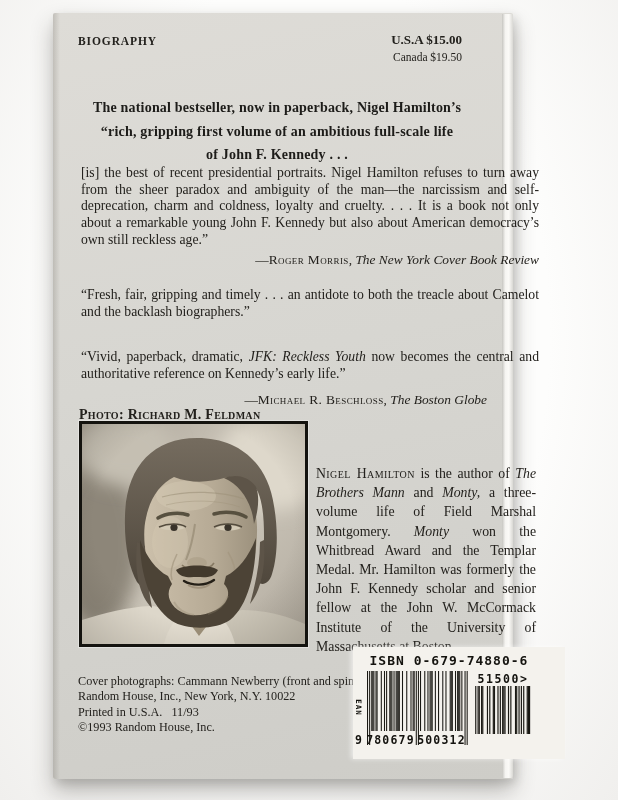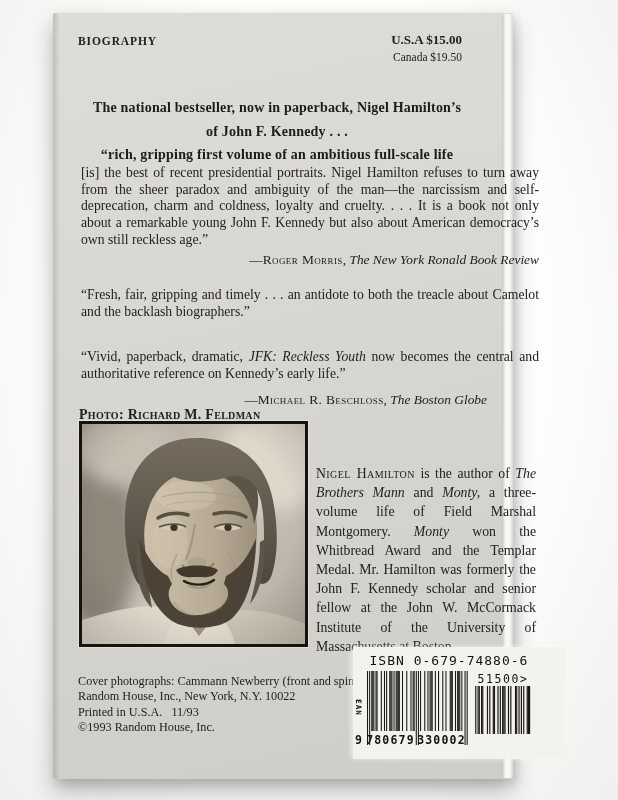--- a/index.html
+++ b/index.html
@@ -38,55 +38,55 @@
     font-variant:small-caps;letter-spacing:.3px;}
   .photo-frame{position:absolute;left:26px;top:408px;width:223px;height:220px;
     border:3px solid #14130f;background:#c7c1b5;box-shadow:0 0 0 1px rgba(255,255,255,.35);}
   .photo-frame svg{display:block;width:223px;height:220px;}
   .bio{position:absolute;left:263px;top:451px;width:220px;font-size:13.8px;line-height:19.2px;text-align:justify;}
   .credits{position:absolute;left:25px;top:661px;font-size:12.2px;line-height:15.3px;}
   .barcode-panel{position:absolute;left:300px;top:634px;width:212px;height:112px;
     background:#f4f2ed;box-shadow:-2px 0 5px rgba(255,255,255,.6);}
   .mono{font-family:"DejaVu Sans Mono","Liberation Mono",monospace;color:#14130f;}
   .isbn{position:absolute;left:12px;top:6px;width:168px;text-align:center;
-    font-size:13px;letter-spacing:1px;font-weight:normal;}
+    font-size:13px;letter-spacing:1px;font-weight:bold;}
   .ean-label{position:absolute;left:-3px;top:56px;transform:rotate(90deg);
     font-size:7.5px;font-weight:bold;letter-spacing:1px;}
   .main-bars{position:absolute;left:14px;top:24px;}
   .main-digits{position:absolute;left:2px;top:86px;width:112px;display:flex;
     font-size:11.5px;letter-spacing:1.2px;font-weight:bold;}
   .main-digits .d9{width:10px;}
   .main-digits .dg{flex:1;text-align:center;}
   .supp-text{position:absolute;left:119px;top:25px;width:62px;text-align:center;
-    font-size:11.5px;letter-spacing:1.6px;font-weight:normal;}
+    font-size:11.5px;letter-spacing:1.6px;font-weight:bold;}
   .supp-bars{position:absolute;left:121px;top:39px;}
 </style>
 </head>
 <body>
 
 <div class="book">
   <div class="spine-shadow"></div>
   <div class="page-edge"></div>
 
   <div class="category">BIOGRAPHY</div>
 
   <div class="prices">
     <span class="price-us">U.S.A $15.00</span>
     <span class="price-ca">Canada $19.50</span>
   </div>
 
   <div class="headline">
     <div>The national bestseller, now in paperback, Nigel Hamilton’s</div>
+    <div>“rich, gripping first volume of an ambitious full-scale life</div>
     <div>of John F. Kennedy . . .</div>
-    <div>“rich, gripping first volume of an ambitious full-scale life</div>
   </div>
 
   <div class="quote q1">
     <div><span>[is] the best of recent presidential portraits. Nigel Hamilton refuses to turn away from the sheer paradox and ambiguity of the man—the narcissism and self-deprecation, charm and coldness, loyalty and cruelty. . . . It is a book not only about a remarkable young John F. Kennedy but also about American democracy’s own still reckless age.”</span></div>
-    <div class="attr"><span>—</span><span class="rt-sc">Roger Morris</span><span>, </span><span class="rt-i">The New York Ronald Book Review</span></div>
+    <div class="attr"><span>—</span><span class="rt-sc">Roger Morris</span><span>, </span><span class="rt-i">The New York Cover Book Review</span></div>
   </div>
 
   <div class="quote q2">
     <div><span>“Fresh, fair, gripping and timely . . . an antidote to both the treacle about Camelot and the backlash biographers.”</span></div>
   </div>
 
   <div class="quote q3">
     <div><span>“Vivid, paperback, dramatic, </span><span class="rt-i">JFK: Reckless Youth</span><span> now becomes the central and authoritative reference on Kennedy’s early life.”</span></div>
     <div class="attr attr3"><span>—</span><span class="rt-sc">Michael R. Beschloss</span><span>, </span><span class="rt-i">The Boston Globe</span></div>
   </div>
@@ -213,21 +213,21 @@
         <rect x="90.10" y="0" width="1.06" height="60" fill="#191813"></rect>
         <rect x="91.16" y="0" width="1.06" height="60" fill="#191813"></rect>
         <rect x="92.22" y="0" width="1.06" height="60" fill="#191813"></rect>
         <rect x="94.34" y="0" width="1.06" height="60" fill="#191813"></rect>
         <rect x="97.52" y="0" width="1.06" height="74" fill="#191813"></rect>
         <rect x="99.64" y="0" width="1.06" height="74" fill="#191813"></rect>
       </svg>
     <div class="main-digits mono">
       <span class="d9">9</span>
       <span class="dg">780679</span>
-      <span class="dg">330002</span>
+      <span class="dg">500312</span>
     </div>
     <div class="supp-text mono">51500&gt;</div>
     <svg class="supp-bars" id="supp-barcode" width="57" height="48">
         <rect x="1.17" y="0" width="1.17" height="48" fill="#191813"></rect>
         <rect x="3.51" y="0" width="1.17" height="48" fill="#191813"></rect>
         <rect x="4.68" y="0" width="1.17" height="48" fill="#191813"></rect>
         <rect x="7.02" y="0" width="1.17" height="48" fill="#191813"></rect>
         <rect x="8.19" y="0" width="1.17" height="48" fill="#191813"></rect>
         <rect x="12.87" y="0" width="1.17" height="48" fill="#191813"></rect>
         <rect x="15.21" y="0" width="1.17" height="48" fill="#191813"></rect>

